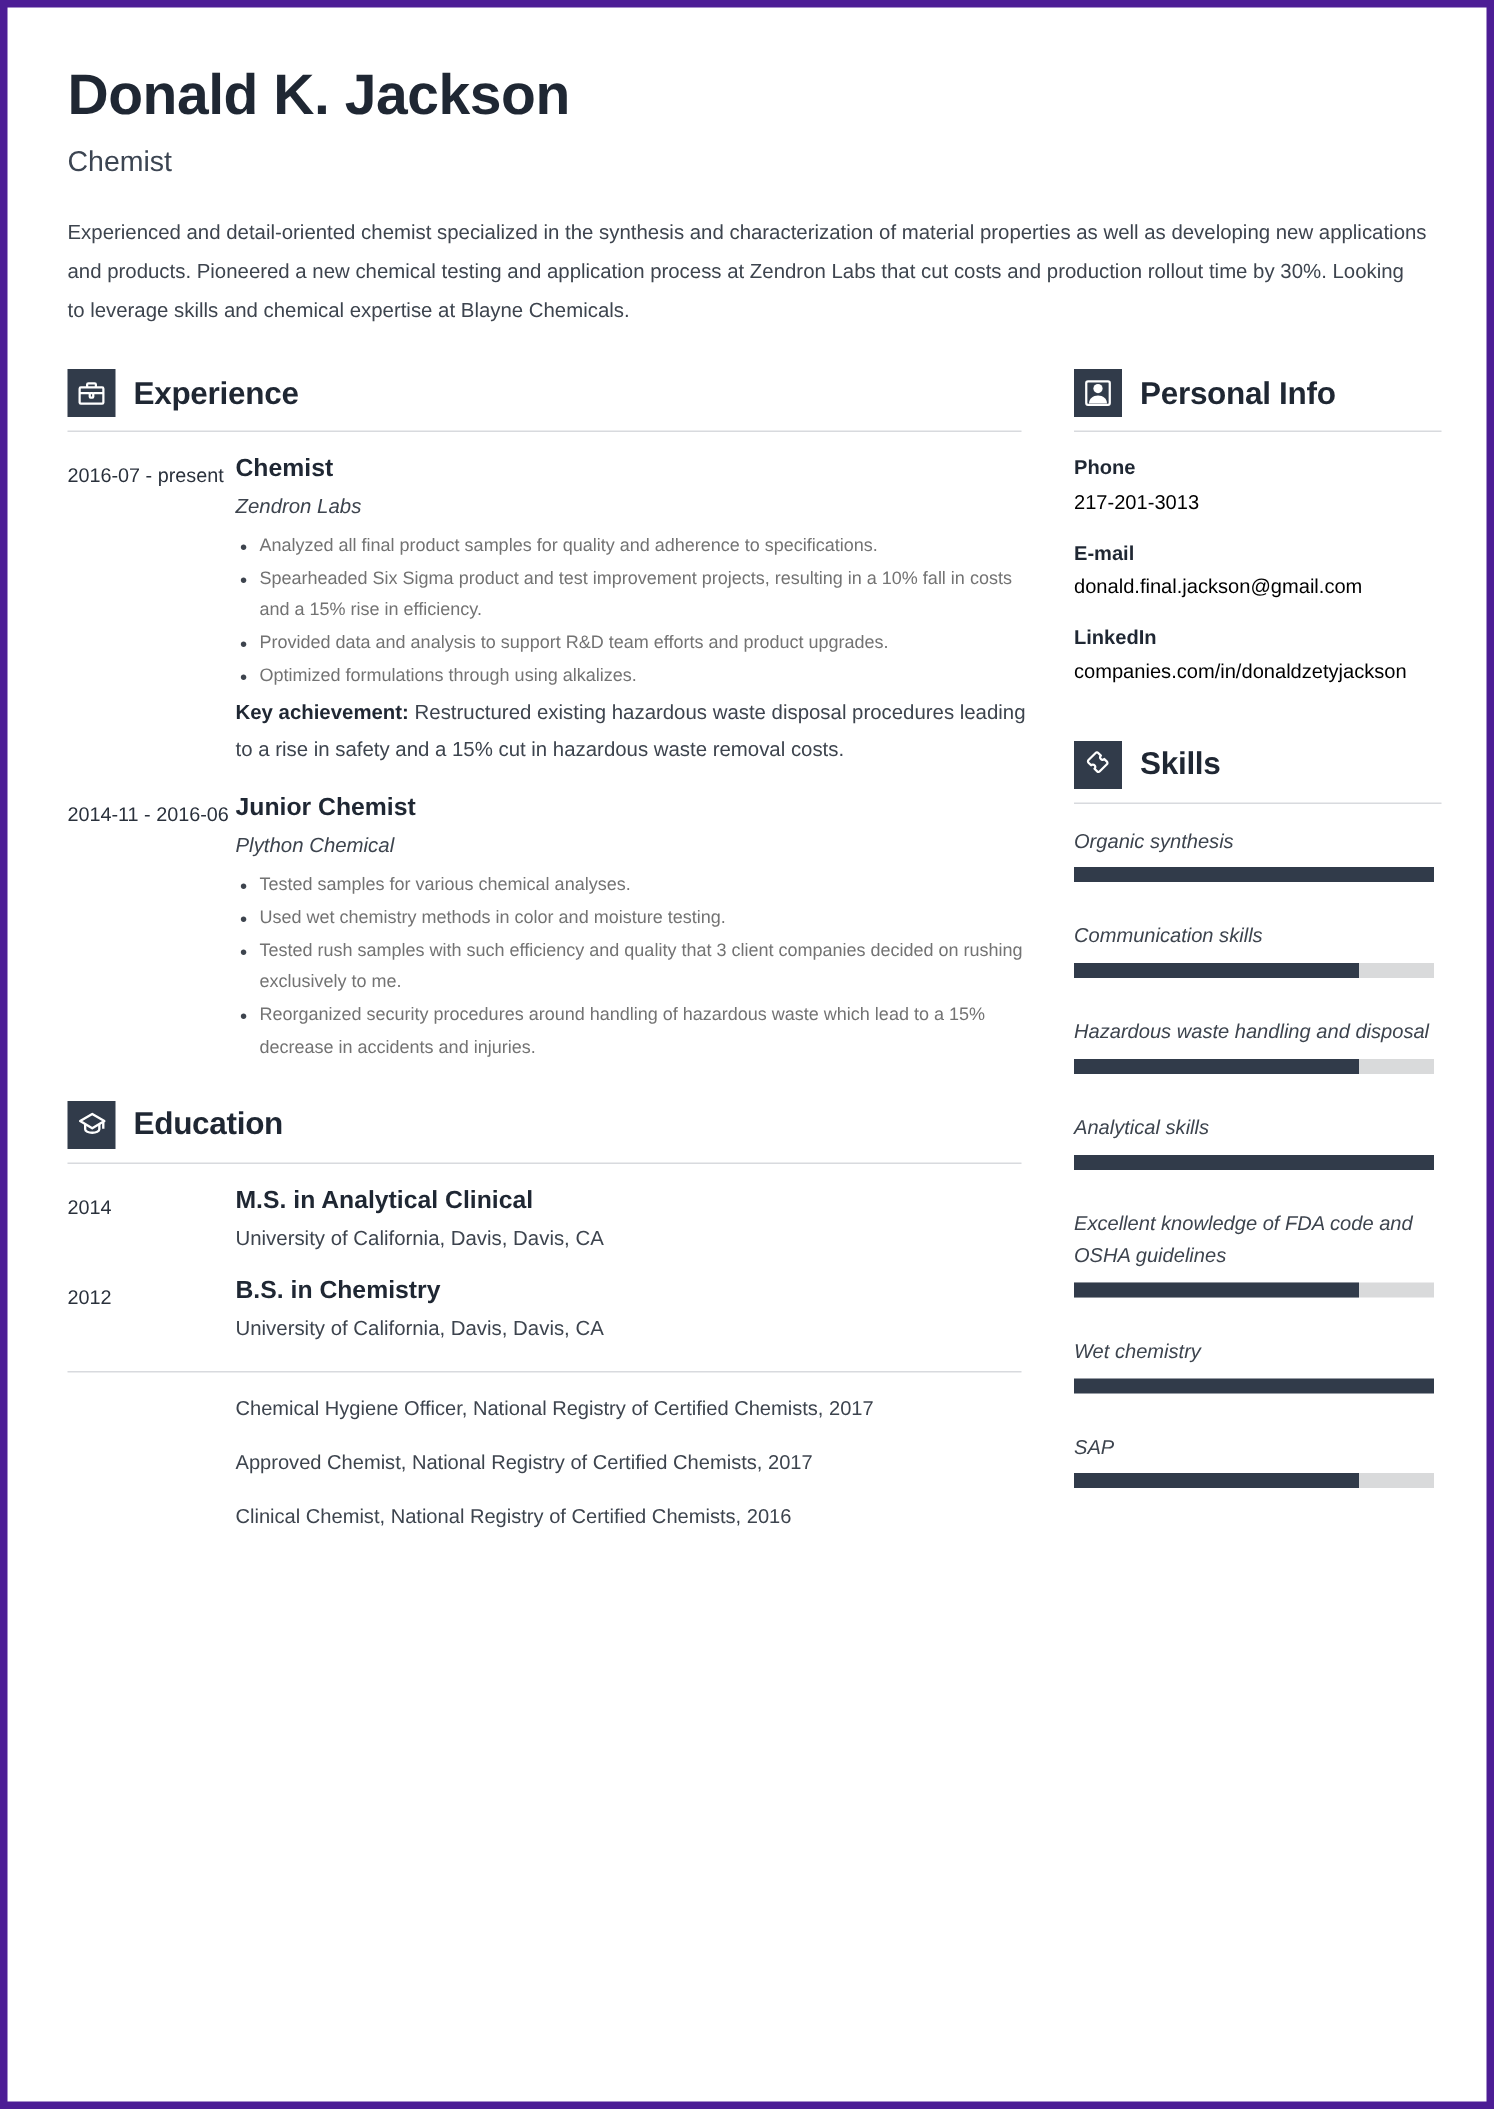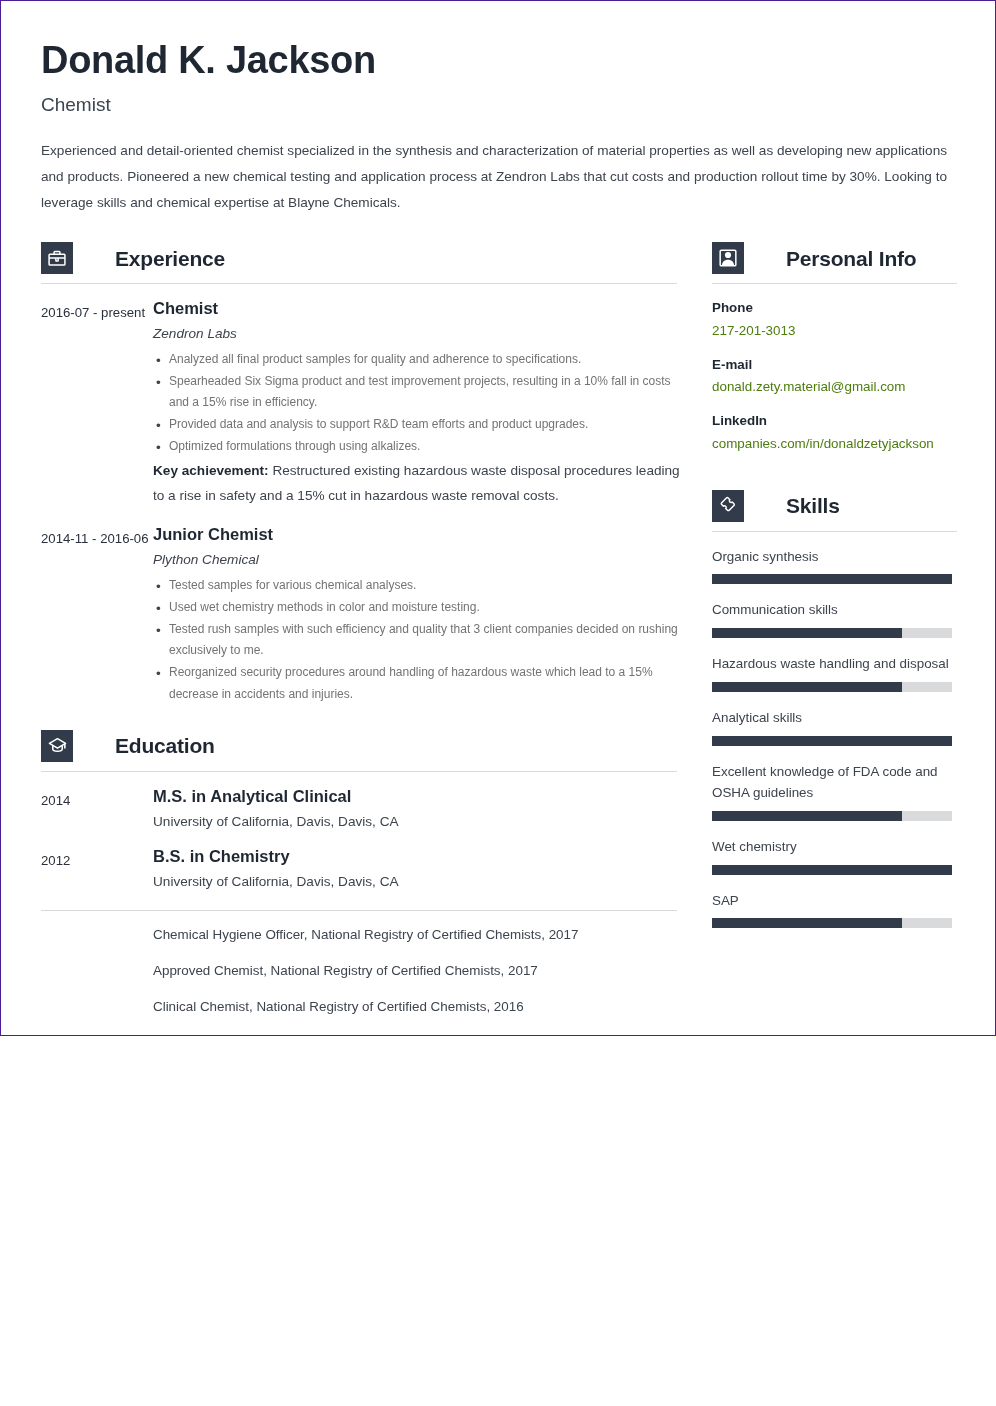--- a/index.html
+++ b/index.html
@@ -7,24 +7,24 @@
     padding: 0;
     background: #ffffff;
   }
   body {
     font-family: "Liberation Sans", sans-serif;
     color: #333a45;
   }
   .page {
     position: relative;
     width: 996px;
-    height: 1036px;
+    height: 1406px;
     box-sizing: border-box;
     background: #ffffff;
-    border: 1px solid #4c1d95;
+    border: 5px solid #4c1d95;
     overflow: hidden;
   }
   .inner {
     padding: 40px 40px 0 40px;
   }
 
   
   .name {
     font-size: 38px;
     font-weight: bold;
@@ -62,21 +62,20 @@
     flex: 0 0 245px;
     margin-left: 31px;
   }
 
   
   .section-head {
     display: flex;
     align-items: center;
     margin-bottom: 0;
     padding-top: 4px;
-    gap: 30px;
   }
   .sec-icon {
     width: 32px;
     height: 32px;
     background: #313b4a;
     flex: 0 0 32px;
     display: flex;
     align-items: center;
     justify-content: center;
     margin-right: 12px;
@@ -175,27 +174,27 @@
   .info-block { margin-bottom: 14px; }
   .info-label {
     font-size: 13.4px;
     font-weight: bold;
     color: #1f2733;
     line-height: 1.45;
     margin-bottom: 3px;
   }
   .info-value {
     font-size: 13.4px;
-    color: #4d7c0f;
+    color: #000000;
     line-height: 1.5;
     word-break: break-word;
   }
   .side-gap { height: 18px; }
 
-  .skill { margin-bottom: 15px; }
+  .skill { margin-bottom: 25px; font-style: italic; }
   .skill-name {
     font-size: 13.4px;
     color: #3d444e;
     line-height: 1.62;
     margin-bottom: 7px;
   }
   .skill-track {
     width: 240px;
     height: 10px;
     background: #d9dadb;
@@ -320,21 +319,21 @@
             <span class="sec-title">Personal Info</span>
           </div>
           <div class="sec-rule"></div>
 
           <div class="info-block">
             <div class="info-label">Phone</div>
             <div class="info-value">217-201-3013</div>
           </div>
           <div class="info-block">
             <div class="info-label">E-mail</div>
-            <div class="info-value">donald.zety.material@gmail.com</div>
+            <div class="info-value">donald.final.jackson@gmail.com</div>
           </div>
           <div class="info-block">
             <div class="info-label">LinkedIn</div>
             <div class="info-value">companies.com/in/donaldzetyjackson</div>
           </div>
         </div>
 
         <div class="side-gap"></div>
 
         <div>

